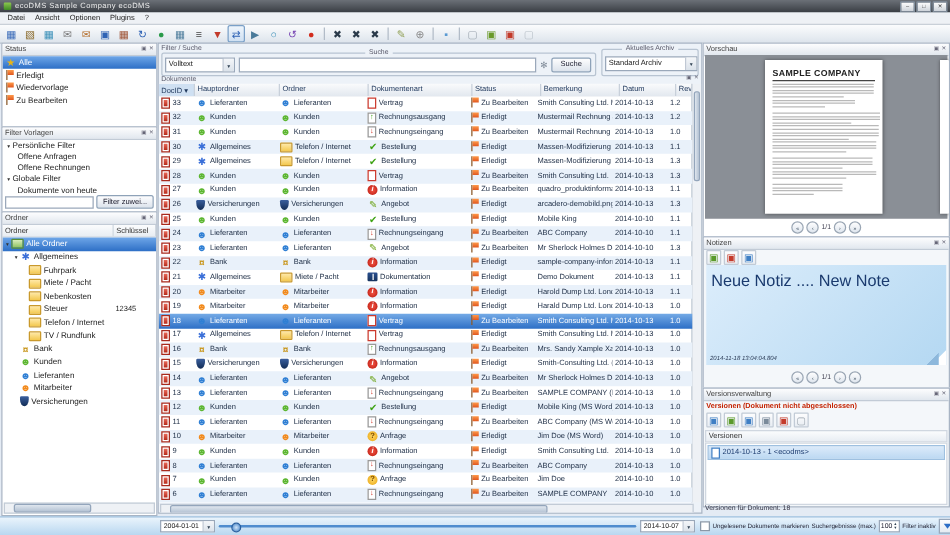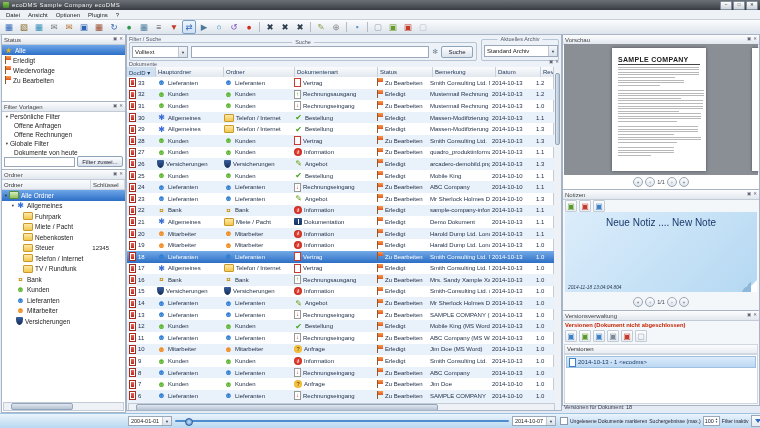--- a/index.html
+++ b/index.html
@@ -93,21 +93,21 @@
   .pvcompany{font-size:7px;font-weight:bold;letter-spacing:.3px;color:#222;text-align:left;padding:8px 6px 1px 6px;border-bottom:0;white-space:nowrap;}
   .pvrule{height:1px;background:#444;margin:0 6px;}
   .tline{height:1px;background:#b9b9b9;margin:1.6px 6px;}
   .pager{display:flex;align-items:center;justify-content:center;gap:2px;font-size:5.5px;color:#445;position:absolute;left:0;right:0;}
   .pgbtn{width:8px;height:8px;border-radius:50%;border:1px solid #9aa6b4;background:linear-gradient(#fdfdfe,#dfe6ee);display:flex;align-items:center;justify-content:center;font-size:4px;color:#345;flex:none;}
   .nicons{position:absolute;left:2px;top:10px;display:flex;gap:2px;}
   .nbtn{width:10px;height:10px;display:flex;align-items:center;justify-content:center;font-size:8px;border:1px solid #c2cbd6;border-radius:1px;background:linear-gradient(#fdfdfe,#e8edf3);}
   .note{position:absolute;left:2px;right:2px;top:22px;bottom:18px;background:linear-gradient(135deg,#dcedfb 0%,#b4d8f2 100%);overflow:hidden;}
   .note::before{content:"";position:absolute;right:-1px;bottom:-1px;border-style:solid;border-width:0 0 14px 14px;border-color:transparent transparent #fff transparent;}
   .note::after{content:"";position:absolute;right:6px;bottom:0;width:10px;height:10px;background:linear-gradient(315deg,#8db8dc 50%,transparent 50%);}
-  .note-text{font-size:10px;color:#1a3a6e;padding:5px 4px;text-align:center;}
+  .note-text{font-size:13px;color:#1a3a6e;padding:5px 4px;}
   .note-date{position:absolute;bottom:2px;left:3px;font-style:italic;font-size:4.8px;color:#2a3a55;}
   .warn{color:#c42200;font-weight:bold;font-size:5.8px;padding:1px 2px;white-space:nowrap;}
   .vlisthead{height:8px;background:linear-gradient(#fbfcfd,#e8edf3);border:1px solid #d0d7e0;font-size:6px;padding:0 2px;display:flex;align-items:center;color:#333;margin:1px 1px 0 1px;}
   .vitem{height:10px;display:flex;align-items:center;background:linear-gradient(#dcebfa,#bcd8f2);border:1px solid #9ec0e0;font-size:6px;padding:0 2px;margin:1px;color:#1a3a6e;}
   .vfooter{position:absolute;left:562px;top:404px;width:196px;height:8px;font-size:5.5px;color:#334;padding-left:2px;}
   
   .bottomstrip{position:absolute;left:0;right:0;top:413px;height:15px;background:linear-gradient(#eaf4fc,#b5d5ef);border-top:1px solid #9fc2e0;}
   .dateslider{position:absolute;left:128px;top:416px;width:428px;display:flex;align-items:center;gap:3px;font-size:5.5px;}
   .datebox{background:#fff;border:1px solid #9aa8ba;height:8px;display:flex;align-items:center;padding-left:2px;width:40px;flex:none;}
   .strack{flex:1;height:2px;background:#4f8cce;border-radius:1px;position:relative;}

